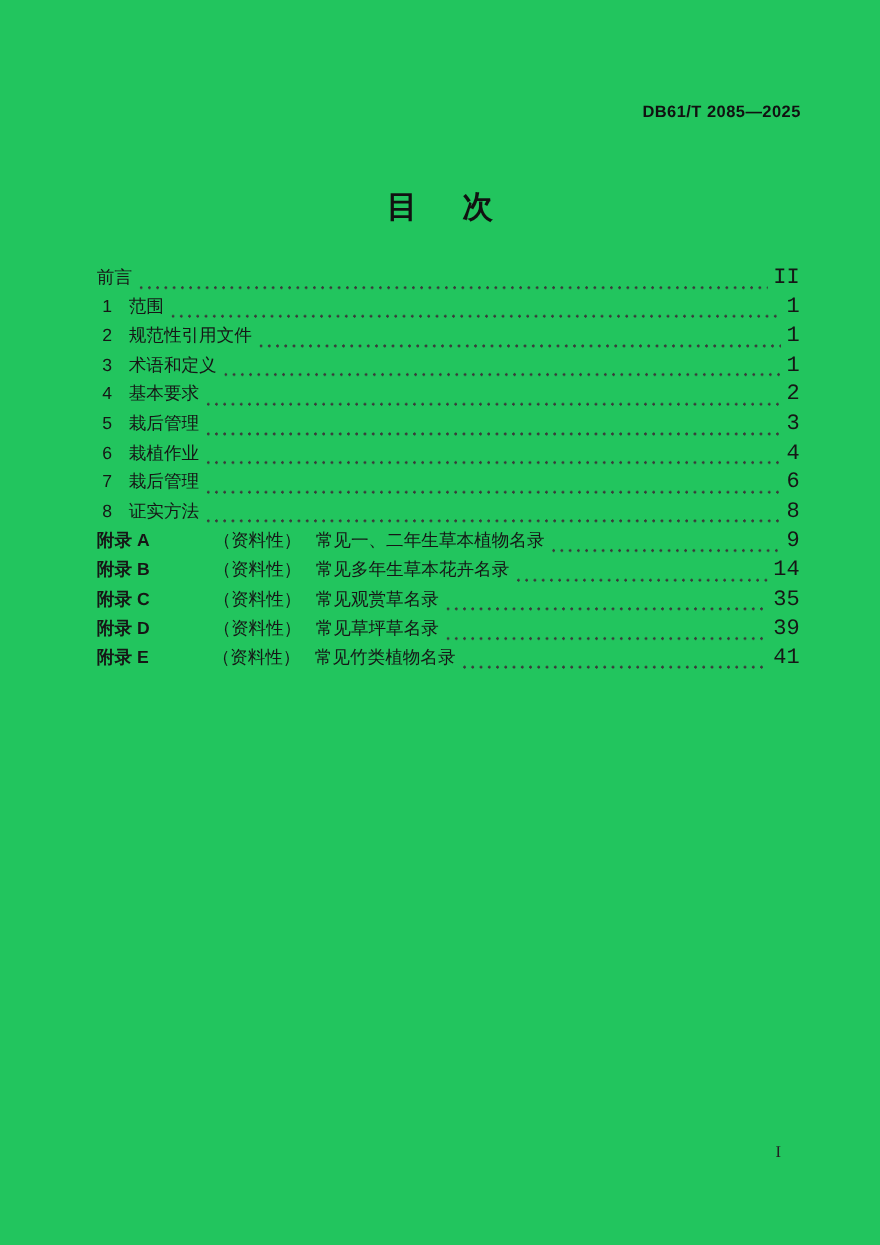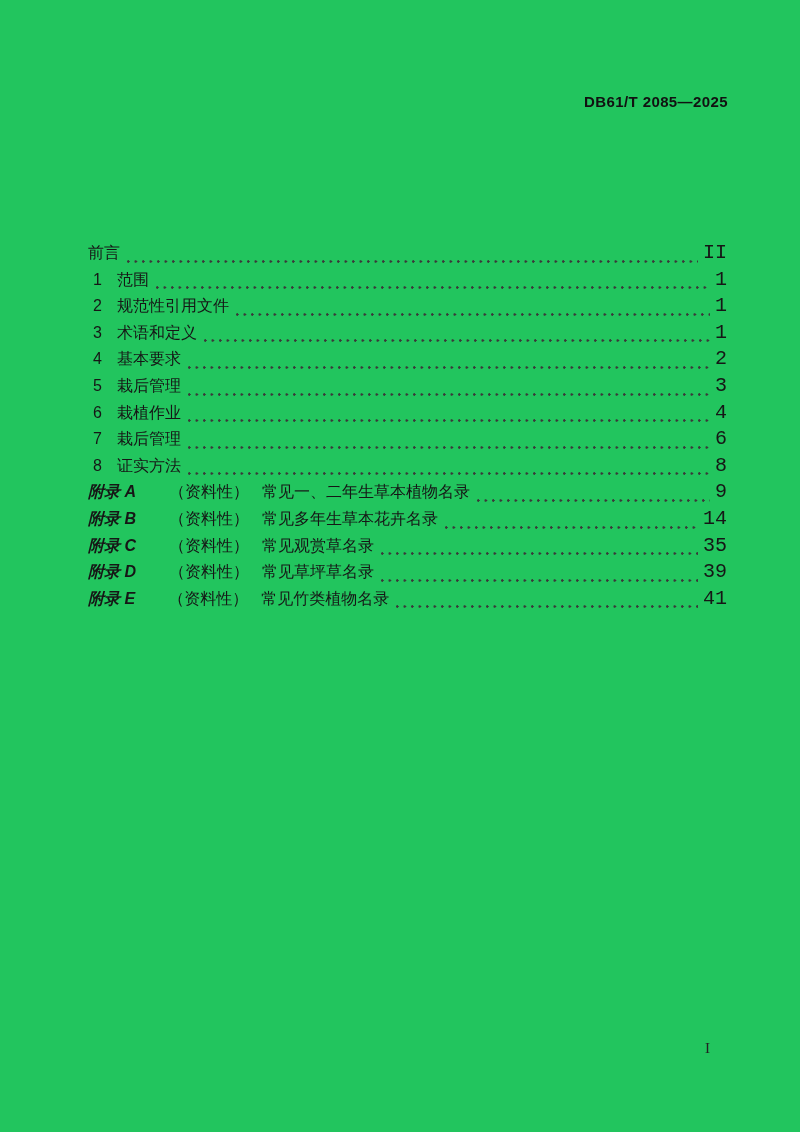--- a/index.html
+++ b/index.html
@@ -64,22 +64,22 @@
   }
   .toc-row .no {
     flex: none;
     width: 29px;
     padding-left: 5px;
     font-family: "Liberation Sans", "DejaVu Sans", sans-serif;
   }
   .toc-row .label {
     flex: none;
     font-weight: 700;
-    font-family: "Liberation Sans", "DejaVu Sans", sans-serif;
-    font-style: italic;
+    margin-right: 25px;
+    font-family: "Liberation Sans", "DejaVu Sans", sans-serif;
   }
   .toc-row .paren {
     flex: none;
     margin-right: 13px;
     margin-left: 33px;
   }
   .toc-row .txt {
     flex: none;
   }
   .leader {
@@ -109,20 +109,23 @@
     color: #222222;
   }
 </style>
 </head>
 <body>
 
 <div class="page">
 
   <div class="doc-code">DB61/T 2085—2025</div>
 
+  <div class="doc-title">
+    <span class="spread">目次</span>
+  </div>
 
   <div class="toc">
 
     <div class="toc-row">
       <span class="txt">前言</span>
       <span class="leader"></span>
       <span class="pg">II</span>
     </div>
 
     <div class="toc-row">

